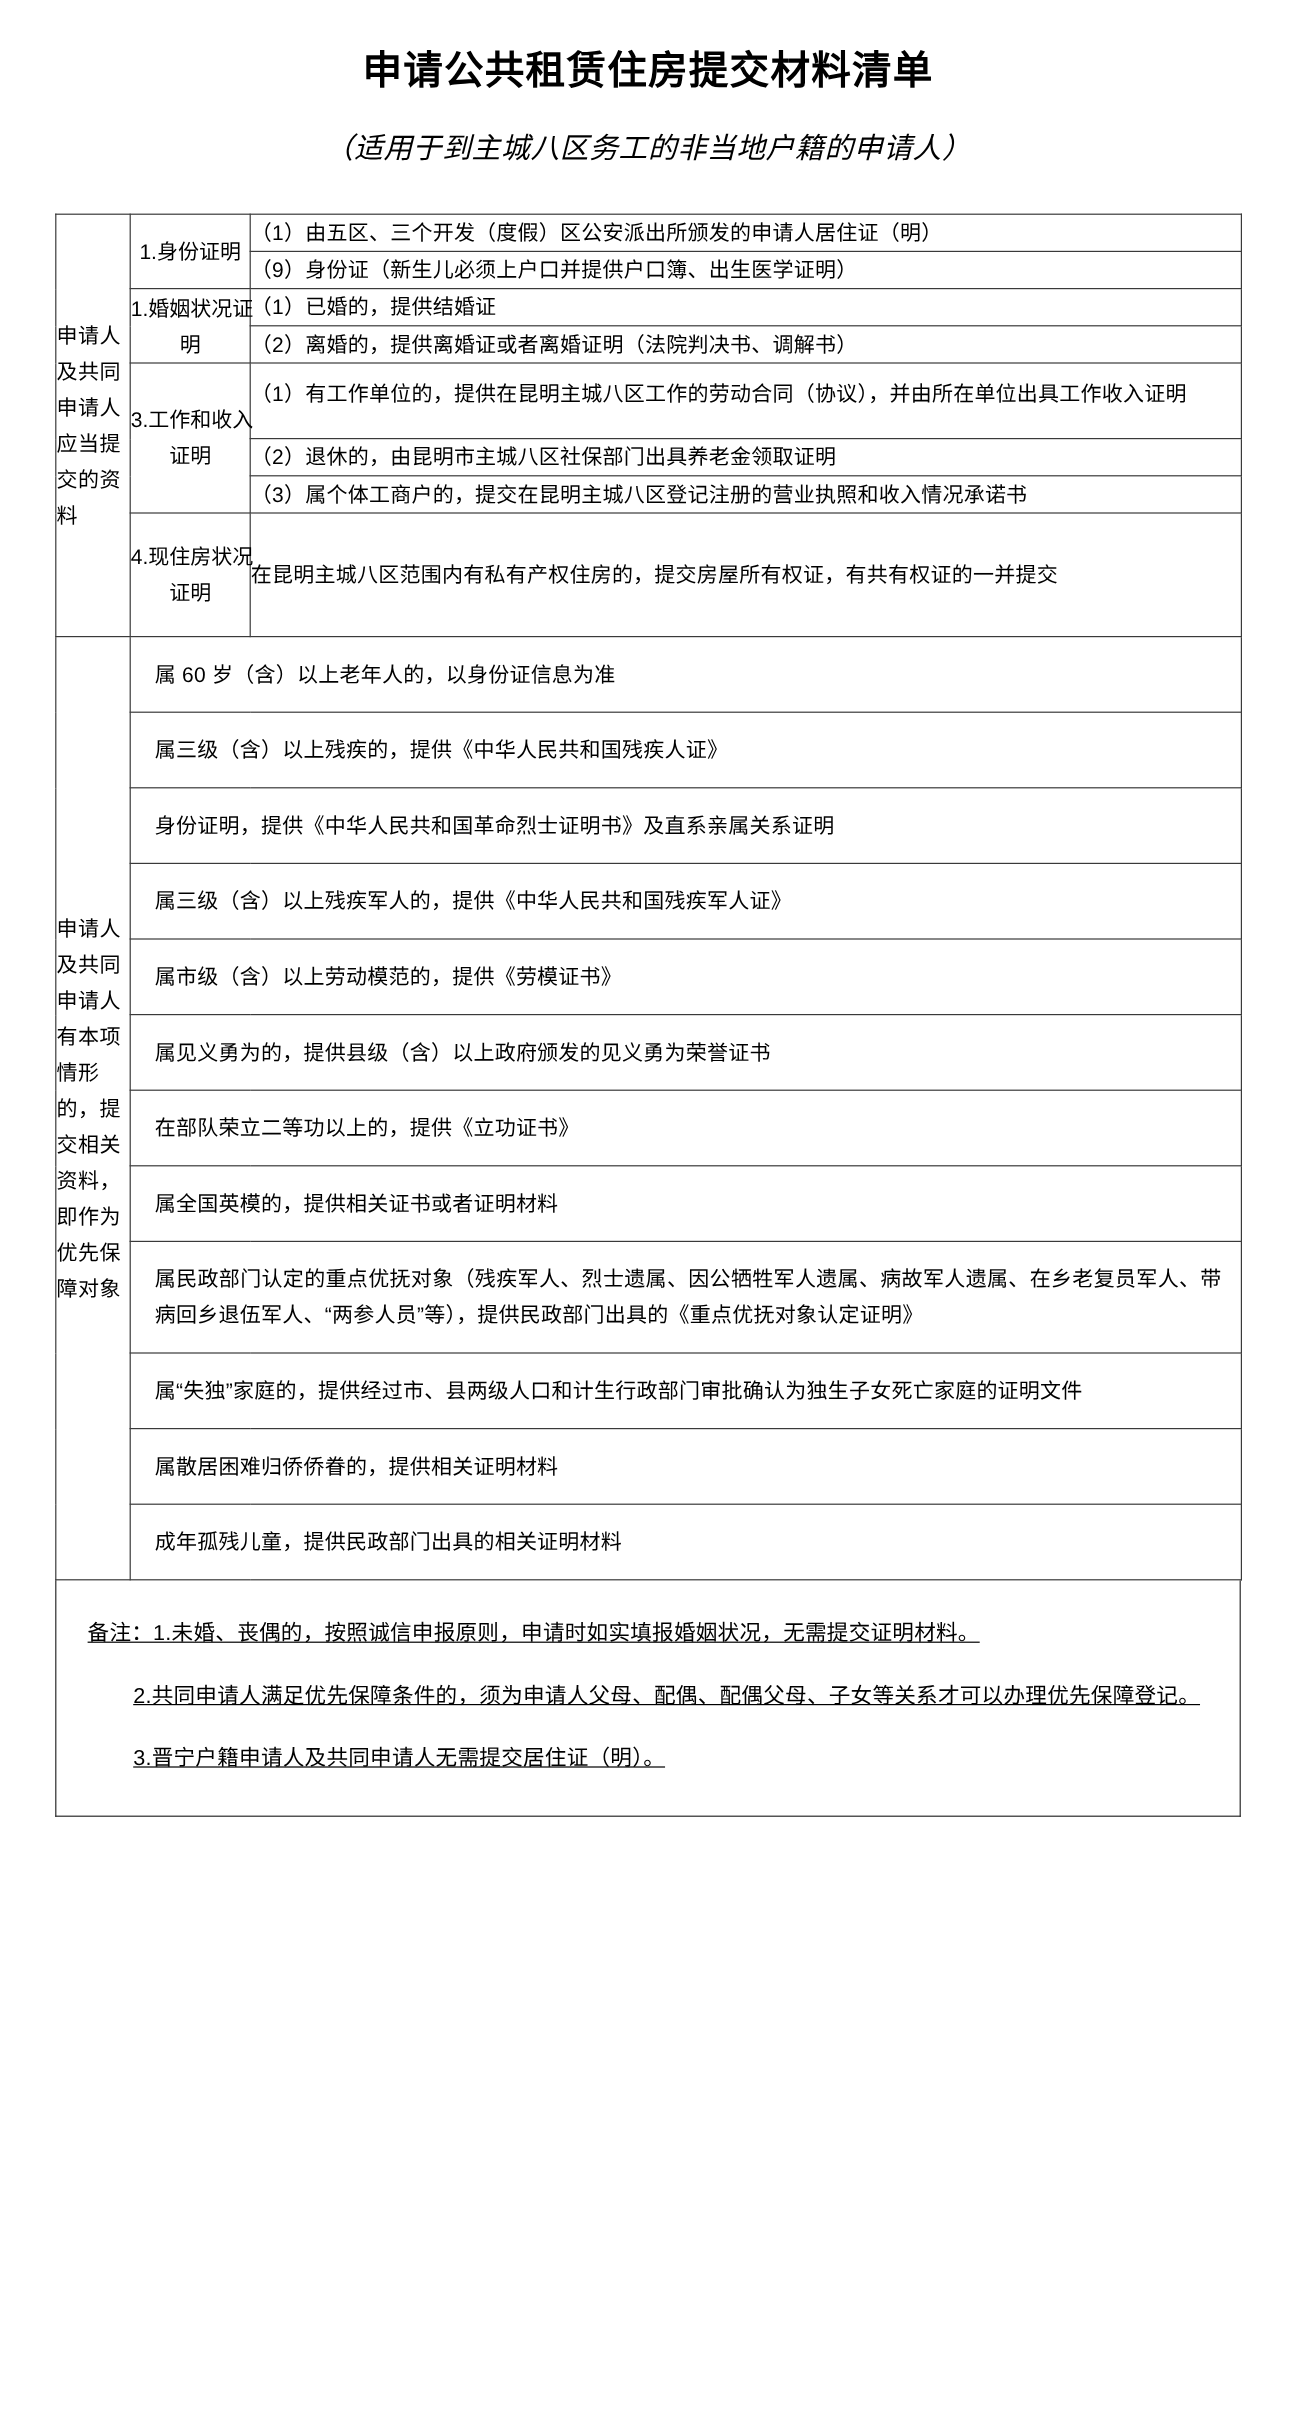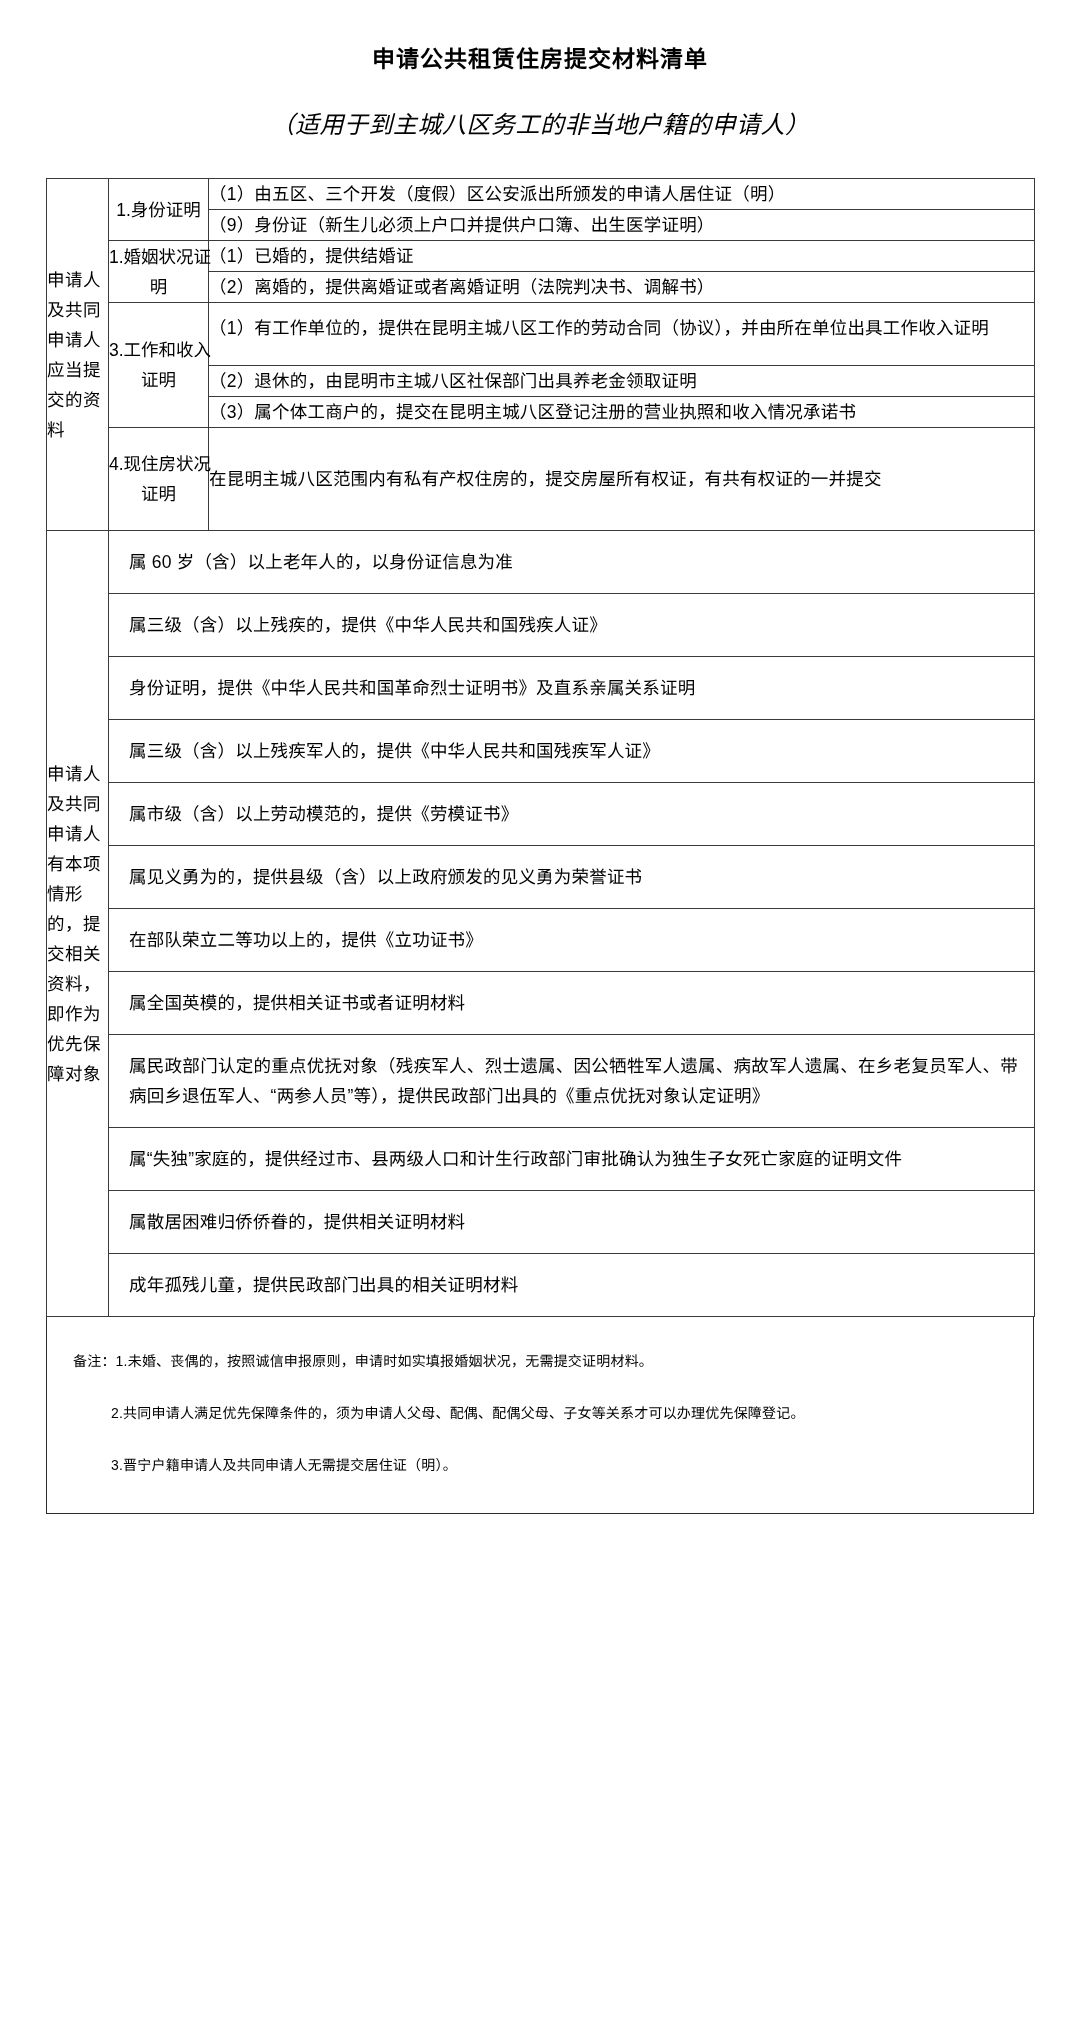--- a/index.html
+++ b/index.html
@@ -17,21 +17,21 @@
   }
   .page {
     width: 1080px;
     height: 2020px;
     position: relative;
     box-sizing: border-box;
     padding: 0;
   }
   .doc-title {
     text-align: center;
-    font-size: 23px;
+    font-size: 33px;
     font-weight: bold;
     letter-spacing: 1px;
     margin: 20px 0 0 0;
     padding-top: 17px;
     line-height: 44px;
   }
   .doc-subtitle {
     text-align: center;
     font-size: 24px;
     font-weight: normal;
@@ -95,23 +95,24 @@
   .row-pri .item { padding: 16px 16px 16px 20px; }
 
   
   .notes {
     border: 1.5px solid #2b2b2b;
     border-top: none;
     width: 988px;
     margin: 0 auto;
     box-sizing: border-box;
     padding: 18px 22px 22px 26px;
-    font-size: 14px;
+    font-size: 18px;
     line-height: 52px;
     letter-spacing: 0.2px;
+    text-decoration: underline;
   }
   .notes p {
     margin: 0;
     text-align: justify;
   }
   .notes p.indent { text-indent: 38px; }
 </style>
 </head>
 <body>
 

